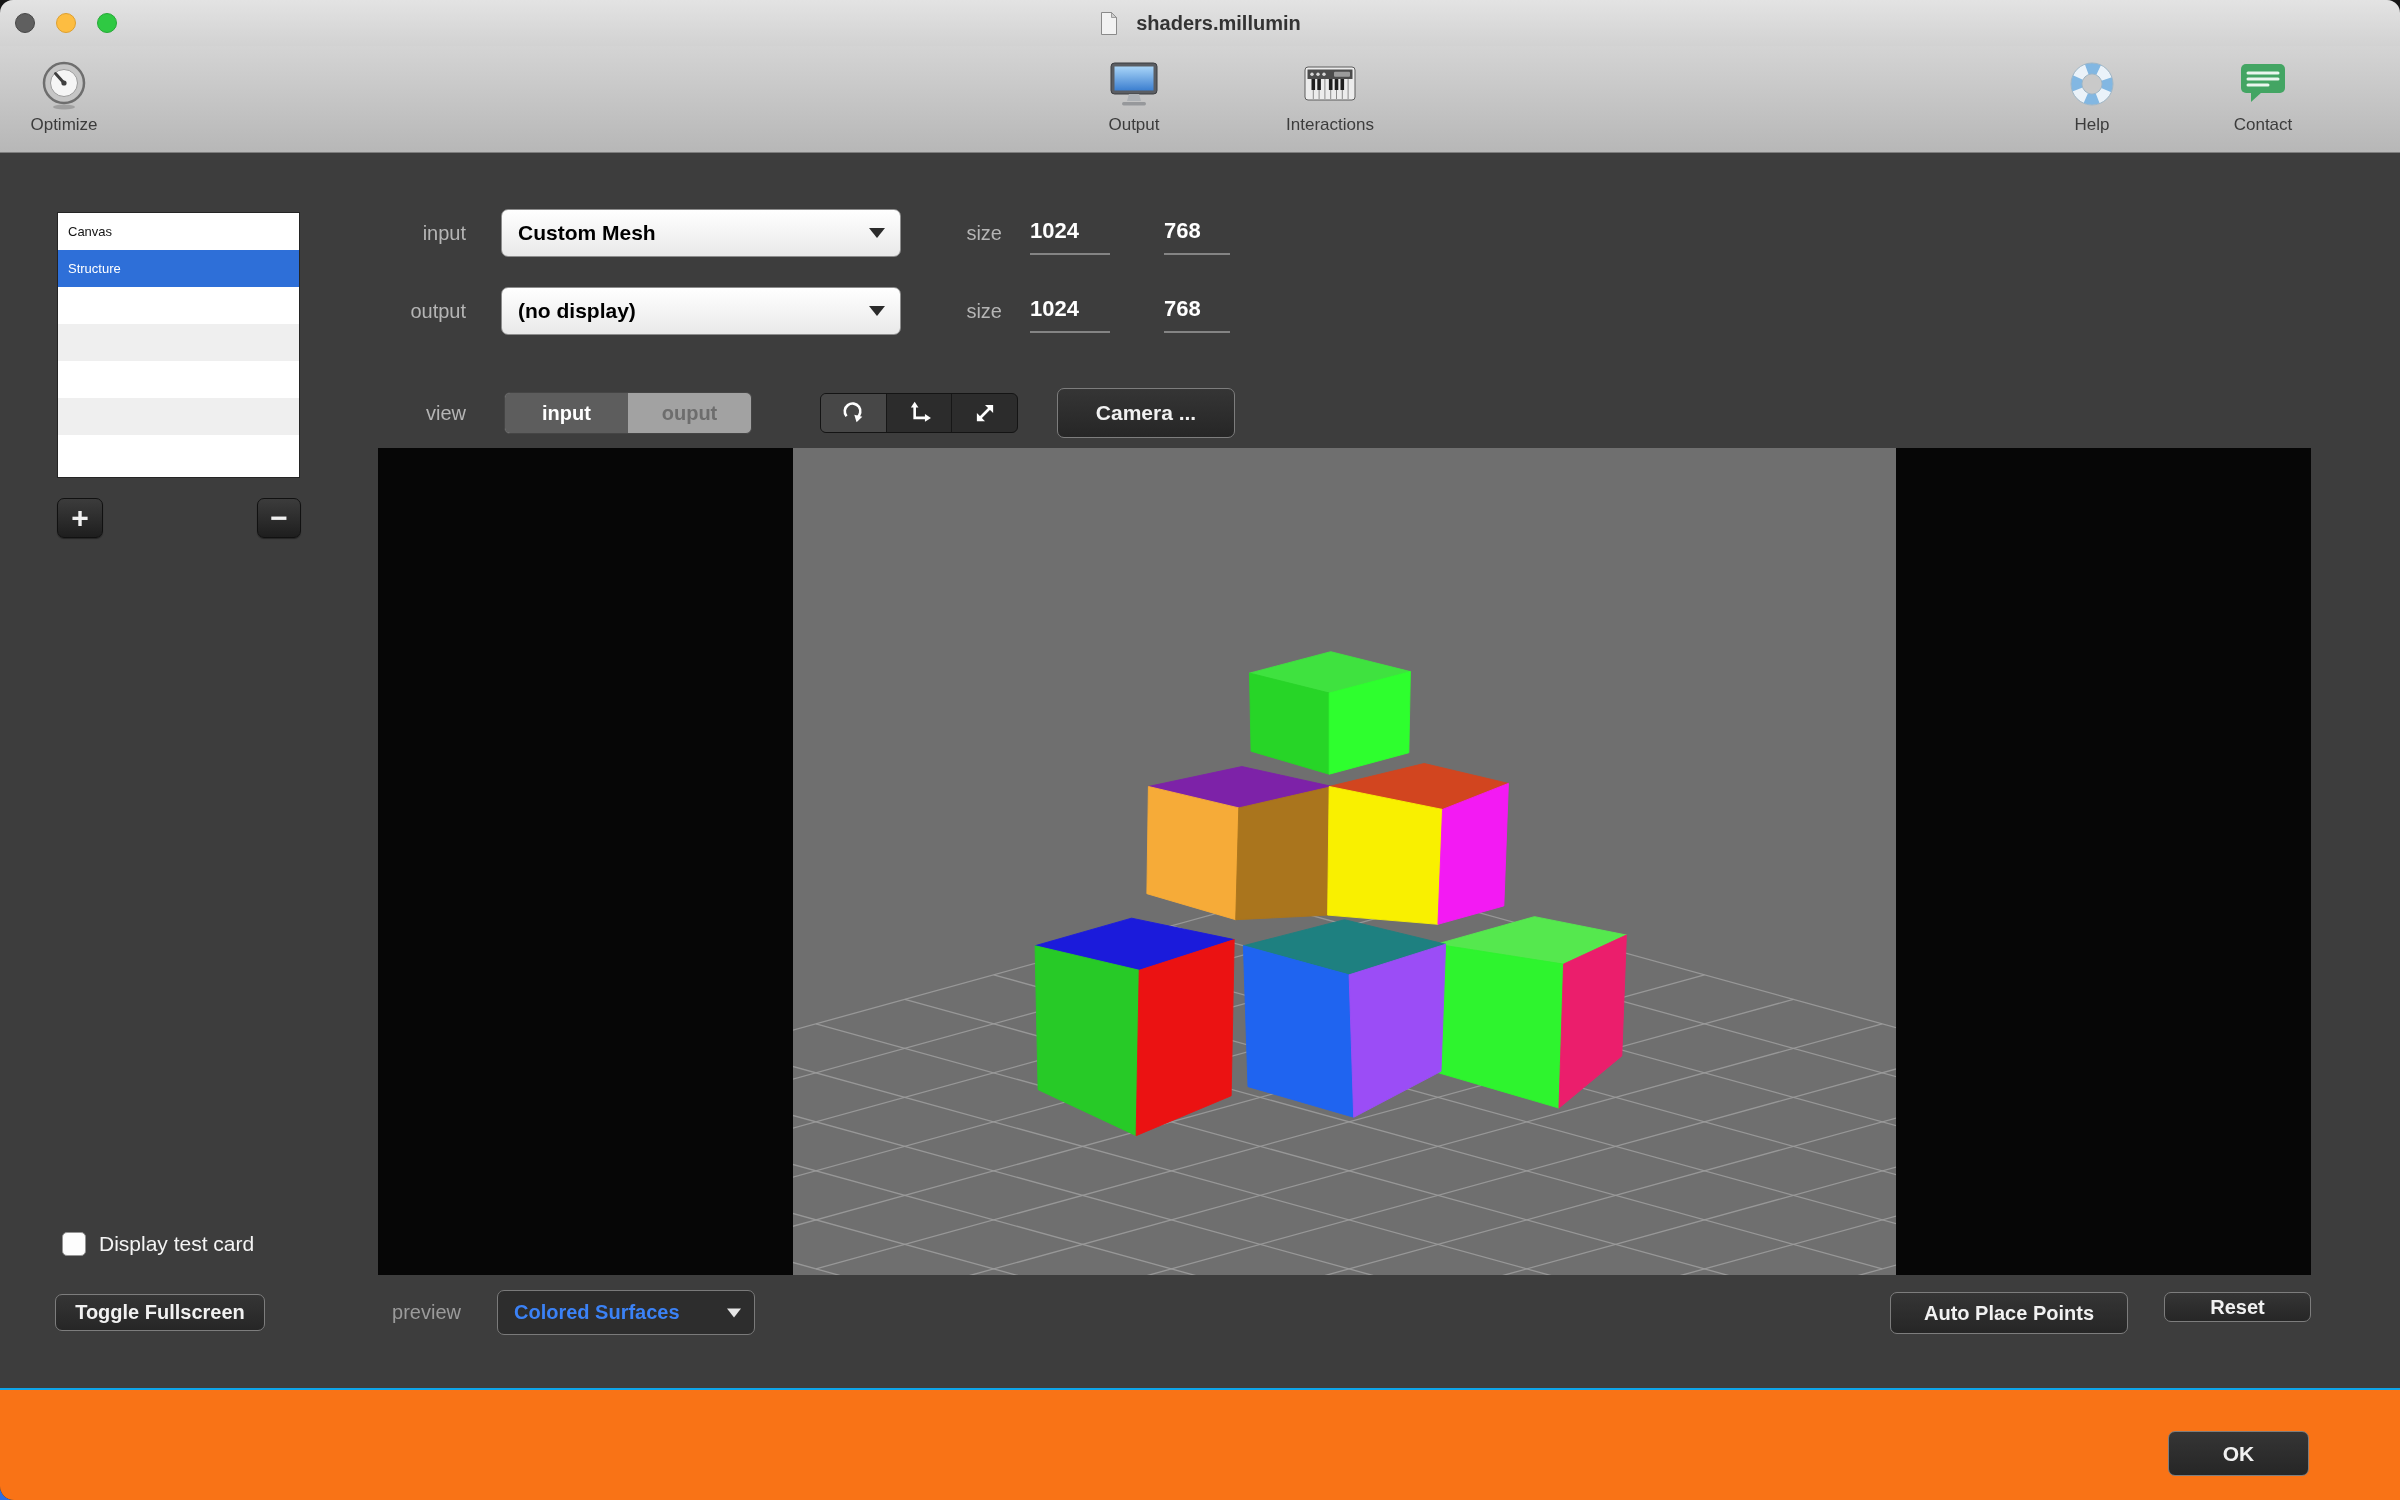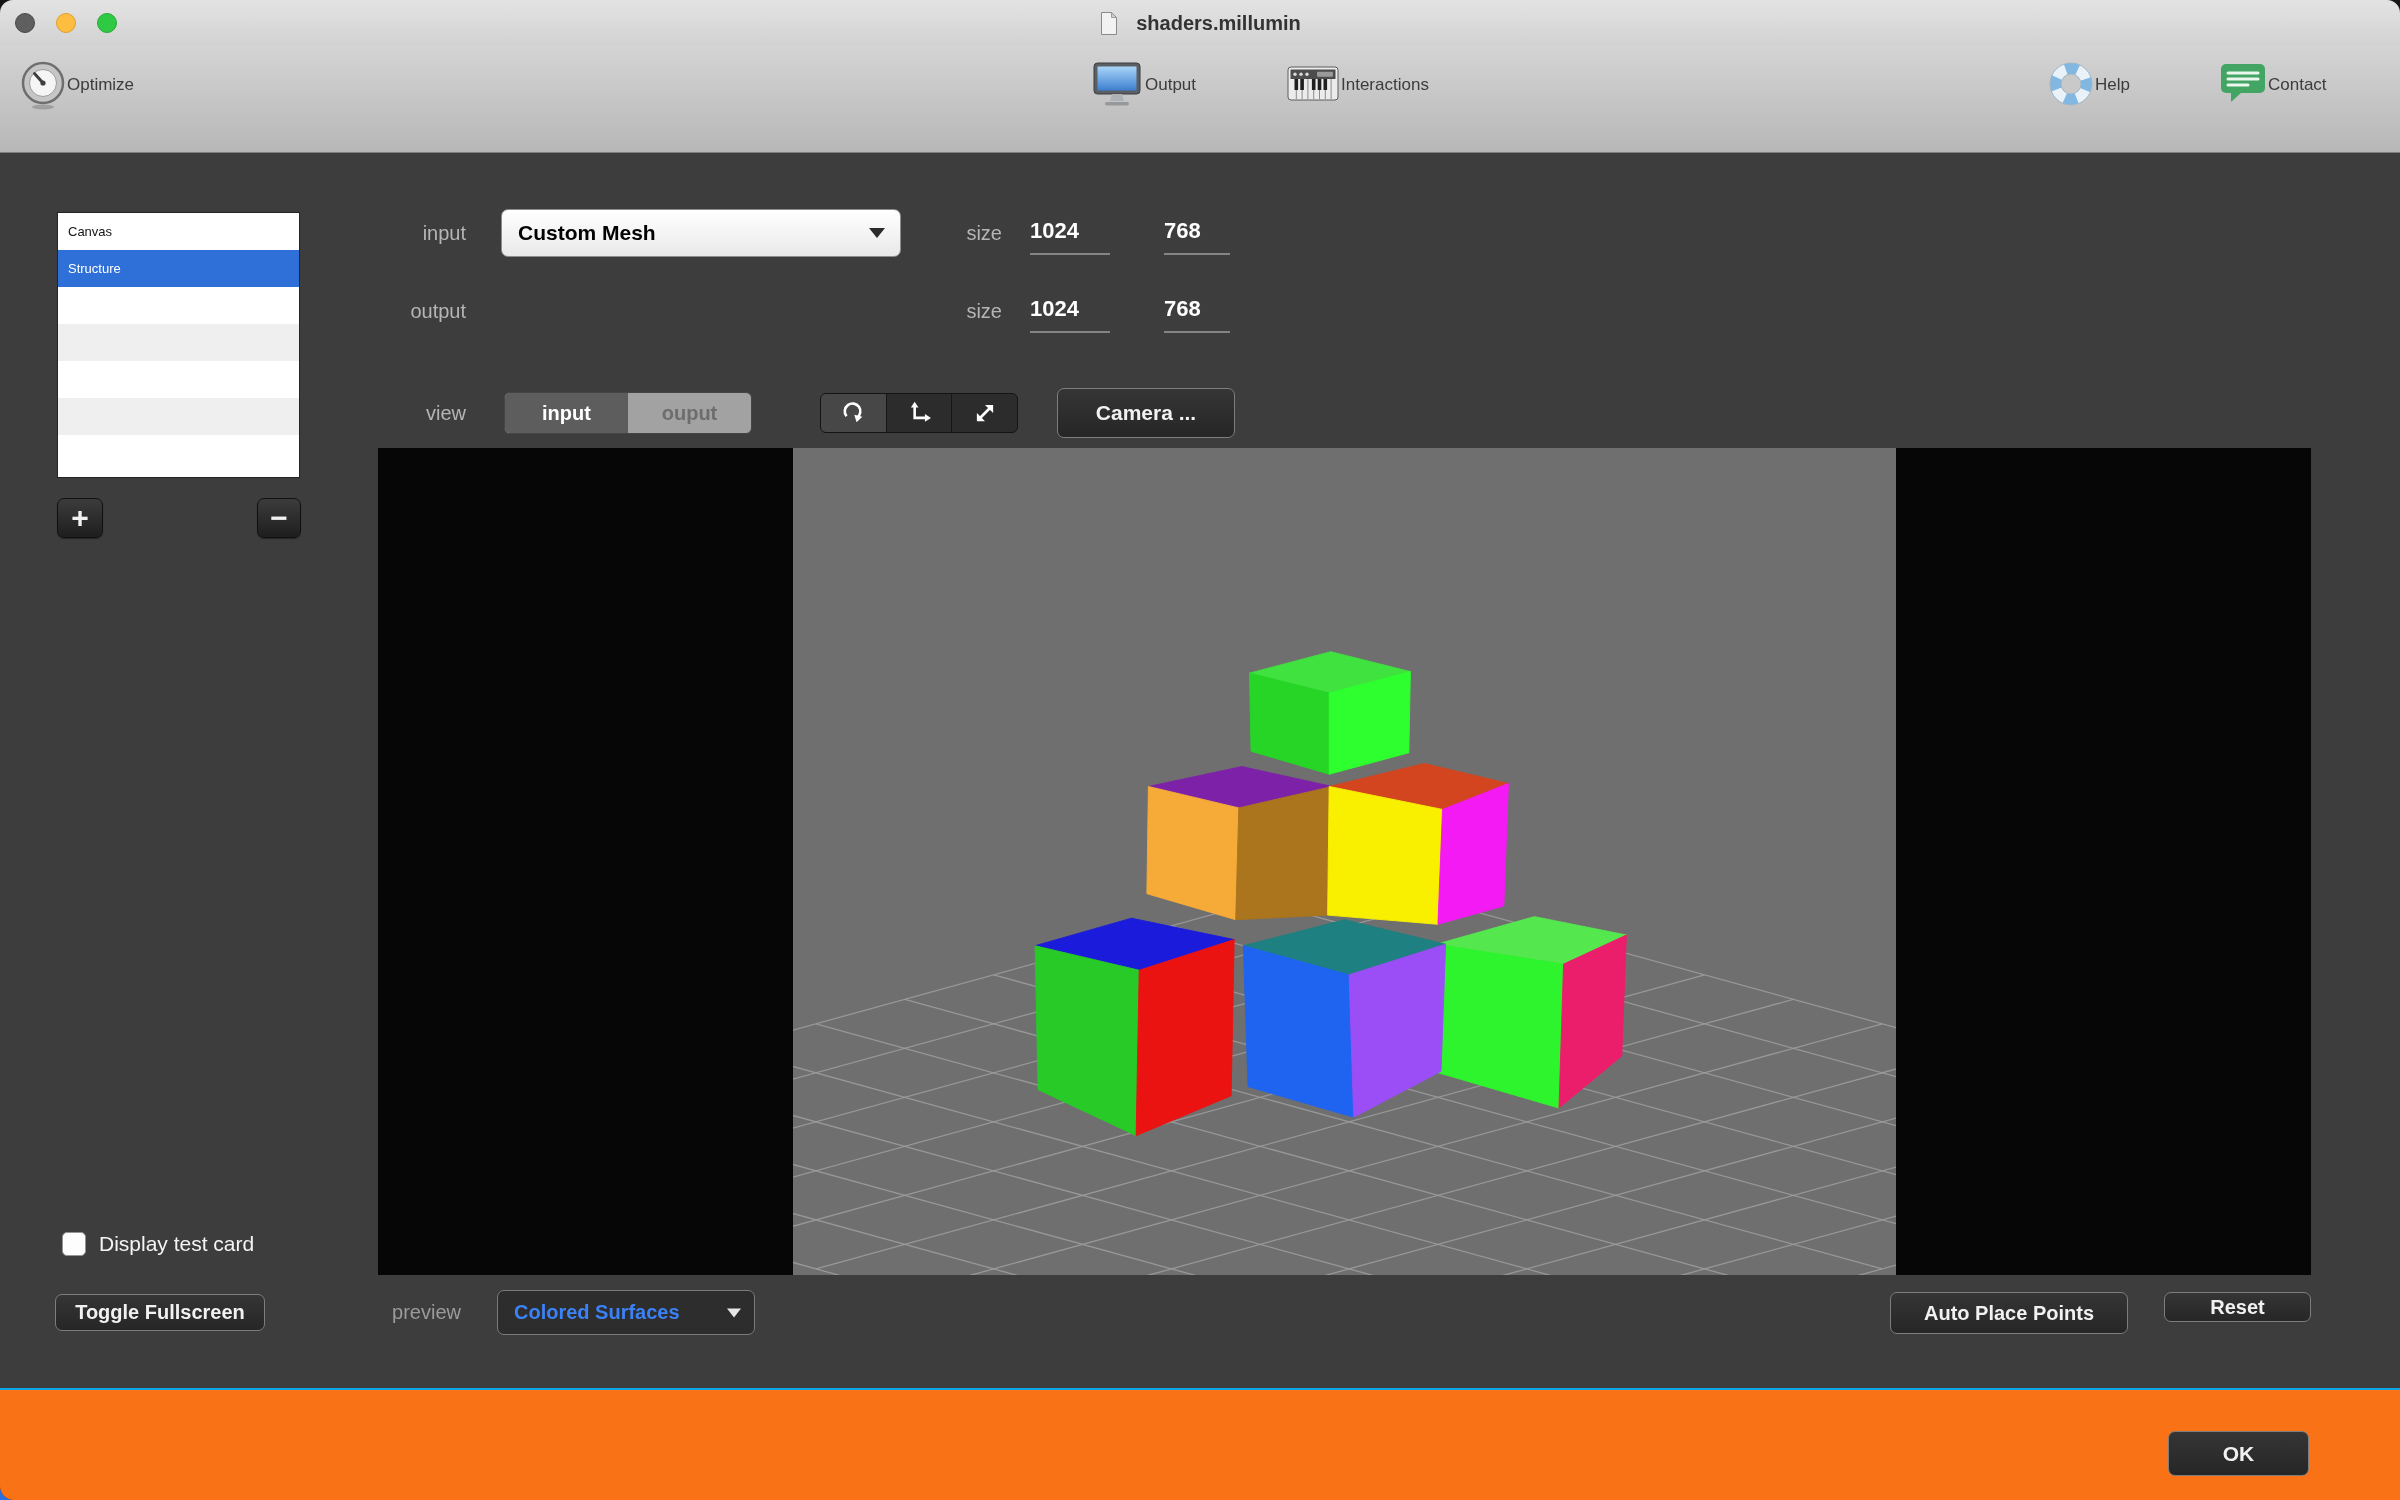--- a/index.html
+++ b/index.html
@@ -15,21 +15,21 @@
   .tl { width:20px; height:20px; border-radius:50%; display:inline-block; }
   .tl.close { background:#5f5f5f; border:1px solid #474747; }
   .tl.min   { background:#fdbd41; border:1px solid #dd9f2f; }
   .tl.zoom  { background:#2fc943; border:1px solid #27a838; }
   .title-wrap { display:flex; align-items:center; gap:17px; }
   .title { font-size:20px; font-weight:600; color:#333; }
 
   
   .toolbar { position:absolute; left:0; top:46px; width:100%; height:107px;
              background:linear-gradient(#d4d4d4,#b7b7b7); border-bottom:1px solid #7e7e7e; }
-  .tb-item { position:absolute; top:8px; width:130px; display:flex; align-items:center; cursor:default;margin-left:20px; }
+  .tb-item { position:absolute; top:8px; width:130px; display:flex; flex-direction:column; align-items:center; cursor:default; }
   .tb-item .ticon { height:60px; display:flex; align-items:center; justify-content:center; }
   .tb-item .tlabel { font-size:17px; color:#3c3c3c; margin-top:1px; }
   .tb-optimize { left:-1px; } .tb-output { left:1069px; } .tb-interactions { left:1265px; }
   .tb-help { left:2027px; } .tb-contact { left:2198px; }
 
   
   .content { position:absolute; left:0; top:154px; right:0; bottom:0; background:#3d3d3d; }
 
   .listbox { position:absolute; left:57px; top:58px; width:243px; height:266px;
              background:#fff; border:1px solid #242424; overflow:hidden; }
@@ -228,20 +228,24 @@
     <span class="lbl l-input">input</span>
     <div class="dd light dd-input">
       <span>Custom Mesh</span>
       <i class="chev"></i>
     </div>
     <span class="lbl l-size1">size</span>
     <span class="field f-w1">1024</span>
     <span class="field f-h1">768</span>
 
     <span class="lbl l-output">output</span>
+    <div class="dd light dd-output">
+      <span>(no display)</span>
+      <i class="chev"></i>
+    </div>
     <span class="lbl l-size2">size</span>
     <span class="field f-w2">1024</span>
     <span class="field f-h2">768</span>
 
     <span class="lbl l-view">view</span>
     <div class="seg" id="view-seg">
         <span class="seg-item on">input</span>
         <span class="seg-item">ouput</span>
       </div>
 

